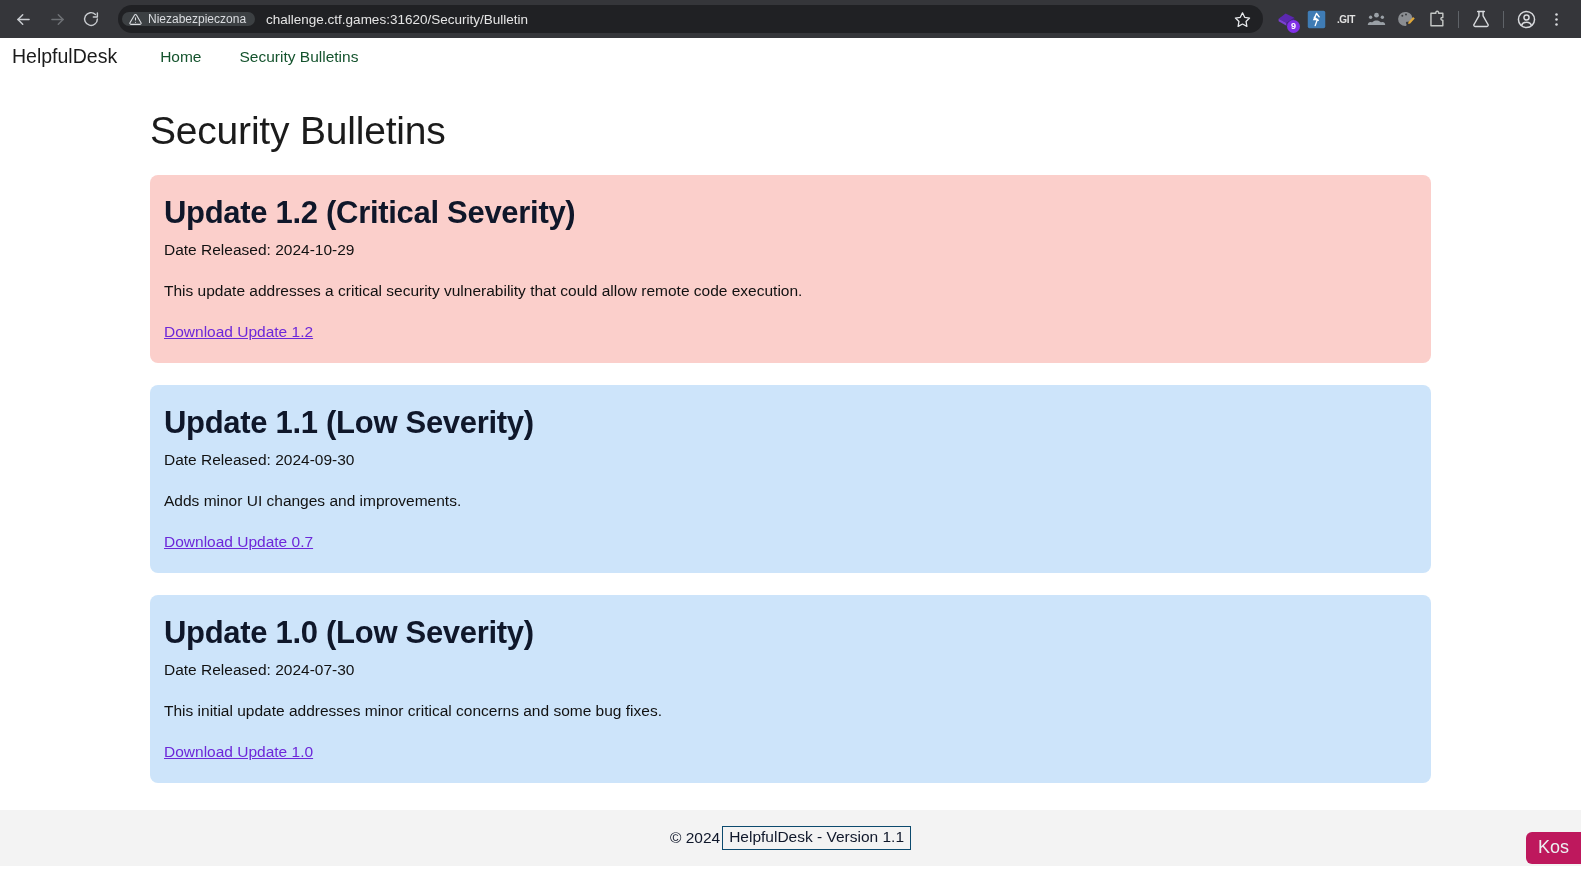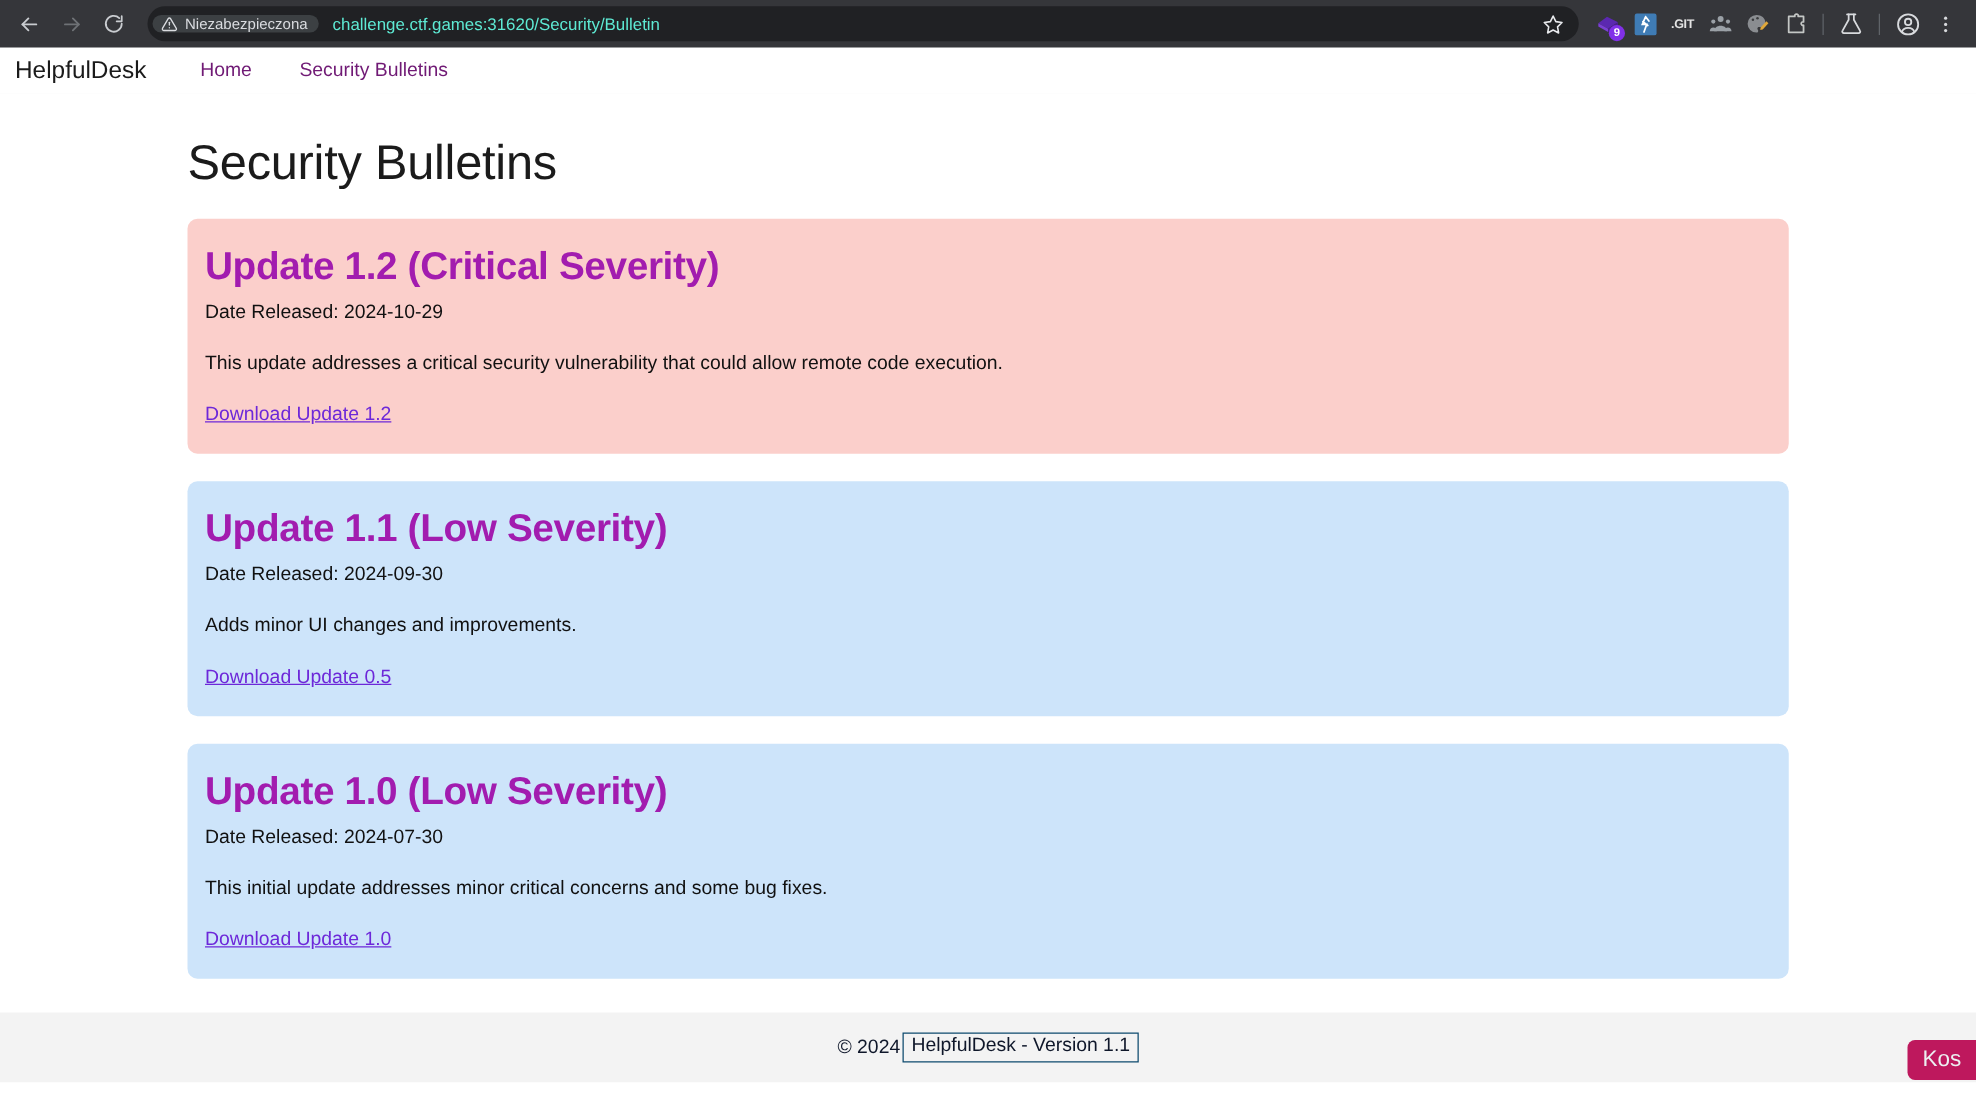--- a/index.html
+++ b/index.html
@@ -52,21 +52,21 @@
     padding: 0 9px 0 7px;
     border-radius: 11px;
     background: #3c4043;
     color: #dadce0;
     font-size: 12px;
     white-space: nowrap;
     flex: 0 0 auto;
   }
   .sec-chip svg { display:block; }
   .omni-url {
-    color: #5eead4;
+    color: #e5e5e5;
     font-size: 13.5px;
     margin-left: 11px;
     white-space: nowrap;
     overflow: hidden;
     text-overflow: ellipsis;
     flex: 1 1 auto;
   }
   .star-btn {
     width: 26px; height: 26px;
     display:flex; align-items:center; justify-content:center;
@@ -127,21 +127,21 @@
     box-shadow: 0 1px 0 rgba(0,0,0,0.045);
   }
   .brand {
     font-size: 19.5px;
     color: #1b1b1b;
     margin-right: 27px;
     white-space: nowrap;
   }
   .nav-link {
     font-size: 15.5px;
-    color: #701a75;
+    color: #14532d;
     margin-right: 22px;
     text-decoration: none;
     white-space: nowrap;
   }
 
   
   .page-body {
     height: 791px;
     background: #ffffff;
     overflow: hidden;
@@ -162,21 +162,21 @@
     border-radius: 8px;
     padding: 21px 14px 22px 14px;
     margin-bottom: 22px;
   }
   .bulletin.critical { background: #fbcfcb; }
   .bulletin.low      { background: #cde4fa; }
 
   .b-title {
     font-size: 31px;
     font-weight: bold;
-    color: #a21caf;
+    color: #0f172a;
     margin: 0 0 11px 0;
     letter-spacing: -0.3px;
     line-height: 1.1;
   }
   .b-date {
     font-size: 15.5px;
     color: #111111;
     margin: 0 0 23px 0;
   }
   .b-desc {
@@ -360,21 +360,21 @@
       <h2 class="b-title">Update 1.2 (Critical Severity)</h2>
       <p class="b-date">Date Released: 2024-10-29</p>
       <p class="b-desc">This update addresses a critical security vulnerability that could allow remote code execution.</p>
       <a class="b-link" href="#">Download Update 1.2</a>
     </div>
 
     <div class="bulletin low">
       <h2 class="b-title">Update 1.1 (Low Severity)</h2>
       <p class="b-date">Date Released: 2024-09-30</p>
       <p class="b-desc">Adds minor UI changes and improvements.</p>
-      <a class="b-link" href="#">Download Update 0.5</a>
+      <a class="b-link" href="#">Download Update 0.7</a>
     </div>
 
     <div class="bulletin low">
       <h2 class="b-title">Update 1.0 (Low Severity)</h2>
       <p class="b-date">Date Released: 2024-07-30</p>
       <p class="b-desc">This initial update addresses minor critical concerns and some bug fixes.</p>
       <a class="b-link" href="#">Download Update 1.0</a>
     </div>
 
   </div>

